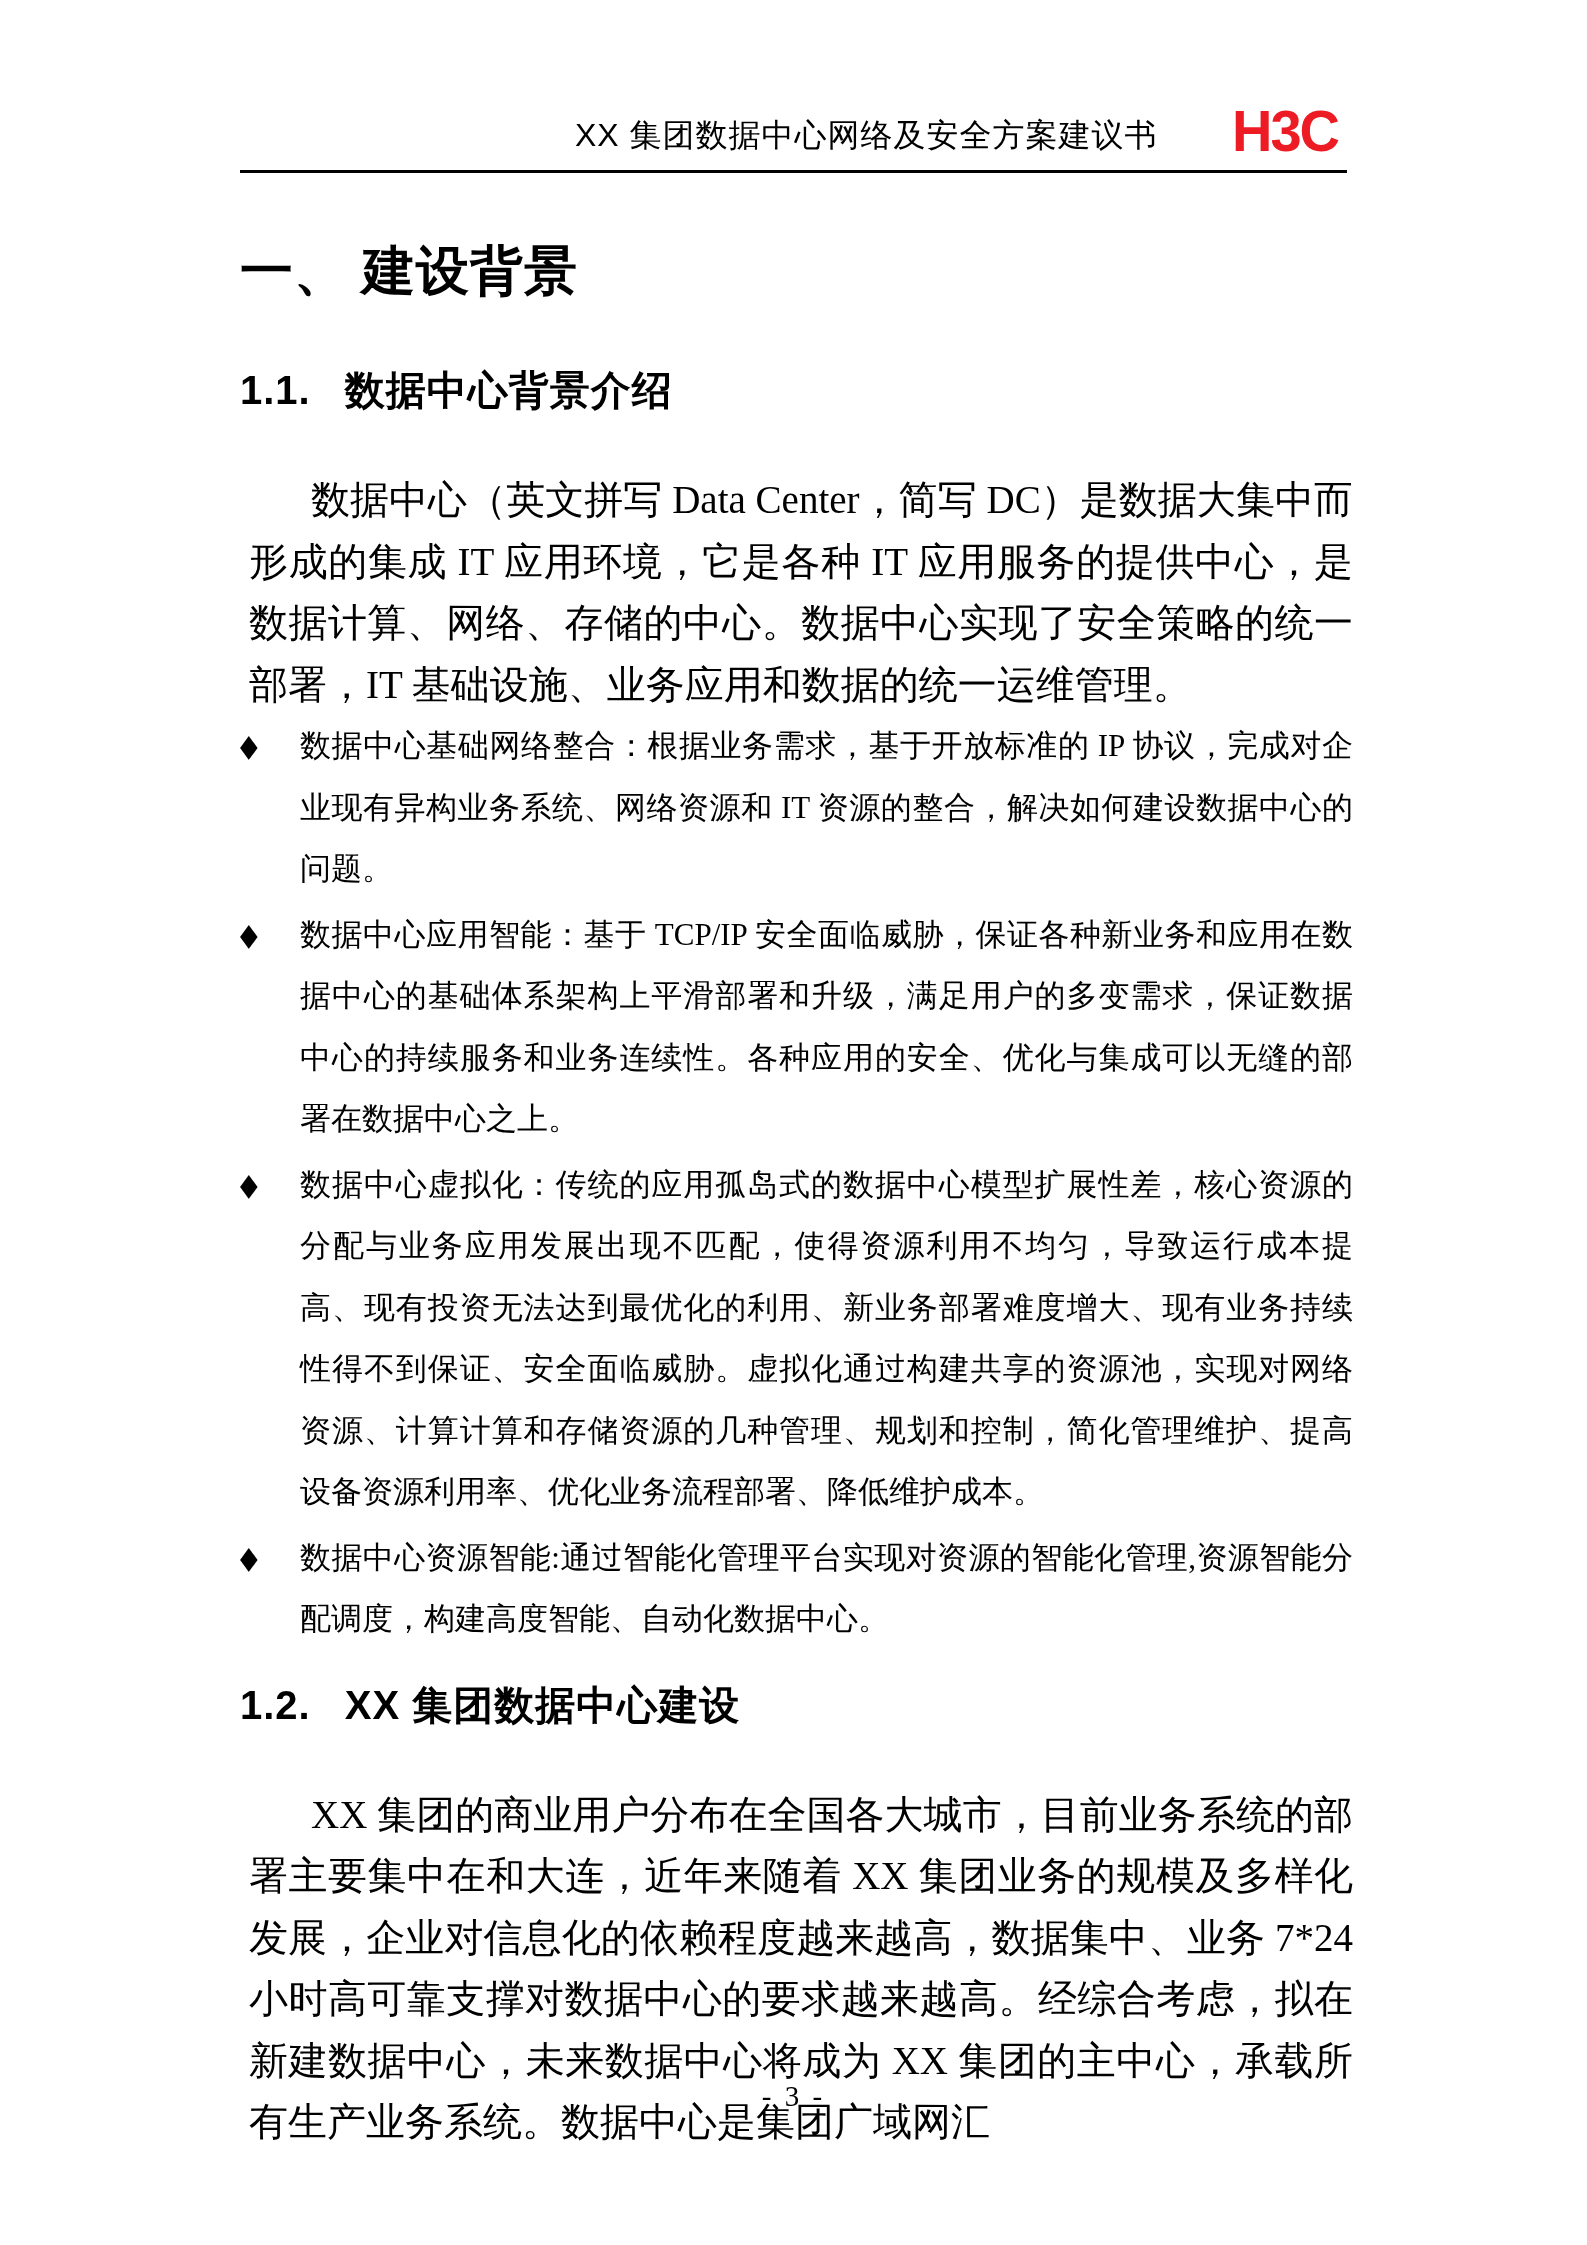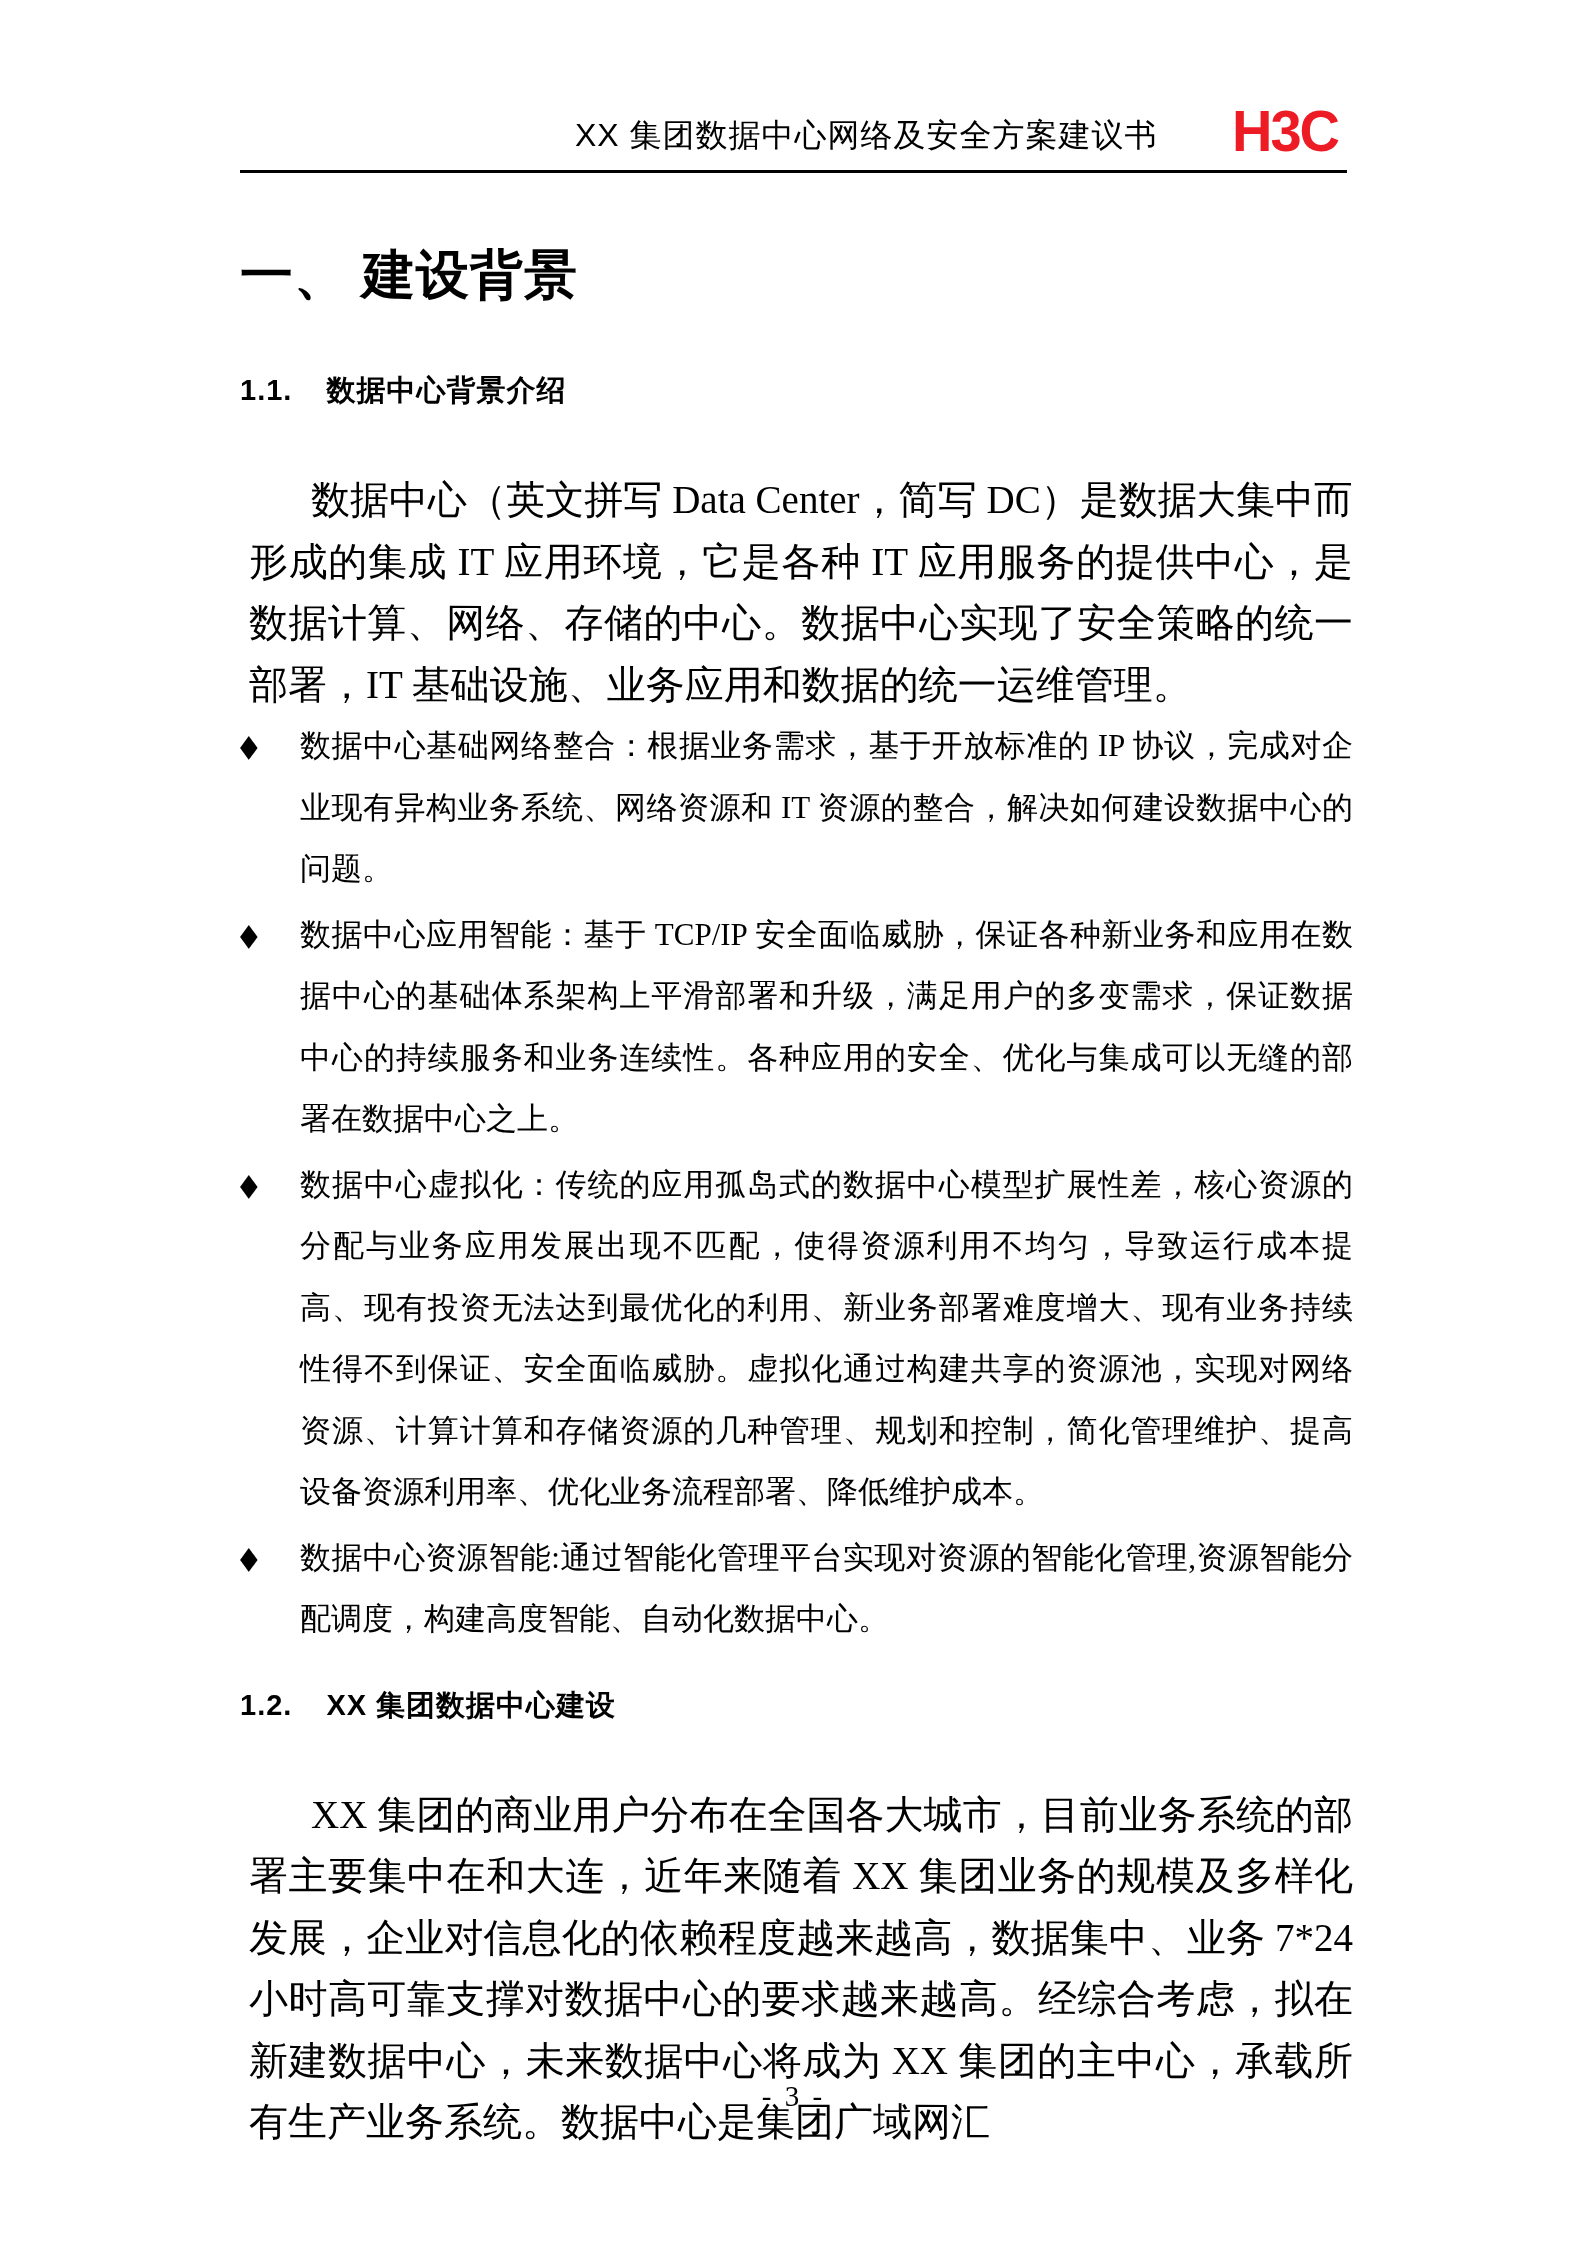--- a/index.html
+++ b/index.html
@@ -57,33 +57,33 @@
 
   
   .content {
     position: absolute;
     left: 240px;
     top: 233px;
     width: 1113px;
   }
   h1.chapter {
     margin: 14px 0 0 0;
-    font-family: Liberation Serif, serif;
+    font-family: Liberation Mono, monospace;
     font-weight: bold;
     font-size: 53px;
     line-height: 56px;
     letter-spacing: 1px;
   }
   h1.chapter .chapter-num { margin-right: 14px; }
 
   h2.section {
     margin: 64px 0 0 0;
     font-family: "Liberation Sans", sans-serif;
     font-weight: bold;
-    font-size: 29px;
+    font-size: 40px;
     line-height: 46px;
     letter-spacing: 1px;
   }
   h2.section .sec-num { margin-right: 34px; }
   h2.section-2 { margin-top: 32px; }
 
   p.body-para {
     margin: 56px 0 0 9px;
     font-size: 39px;
     line-height: 61.5px;

